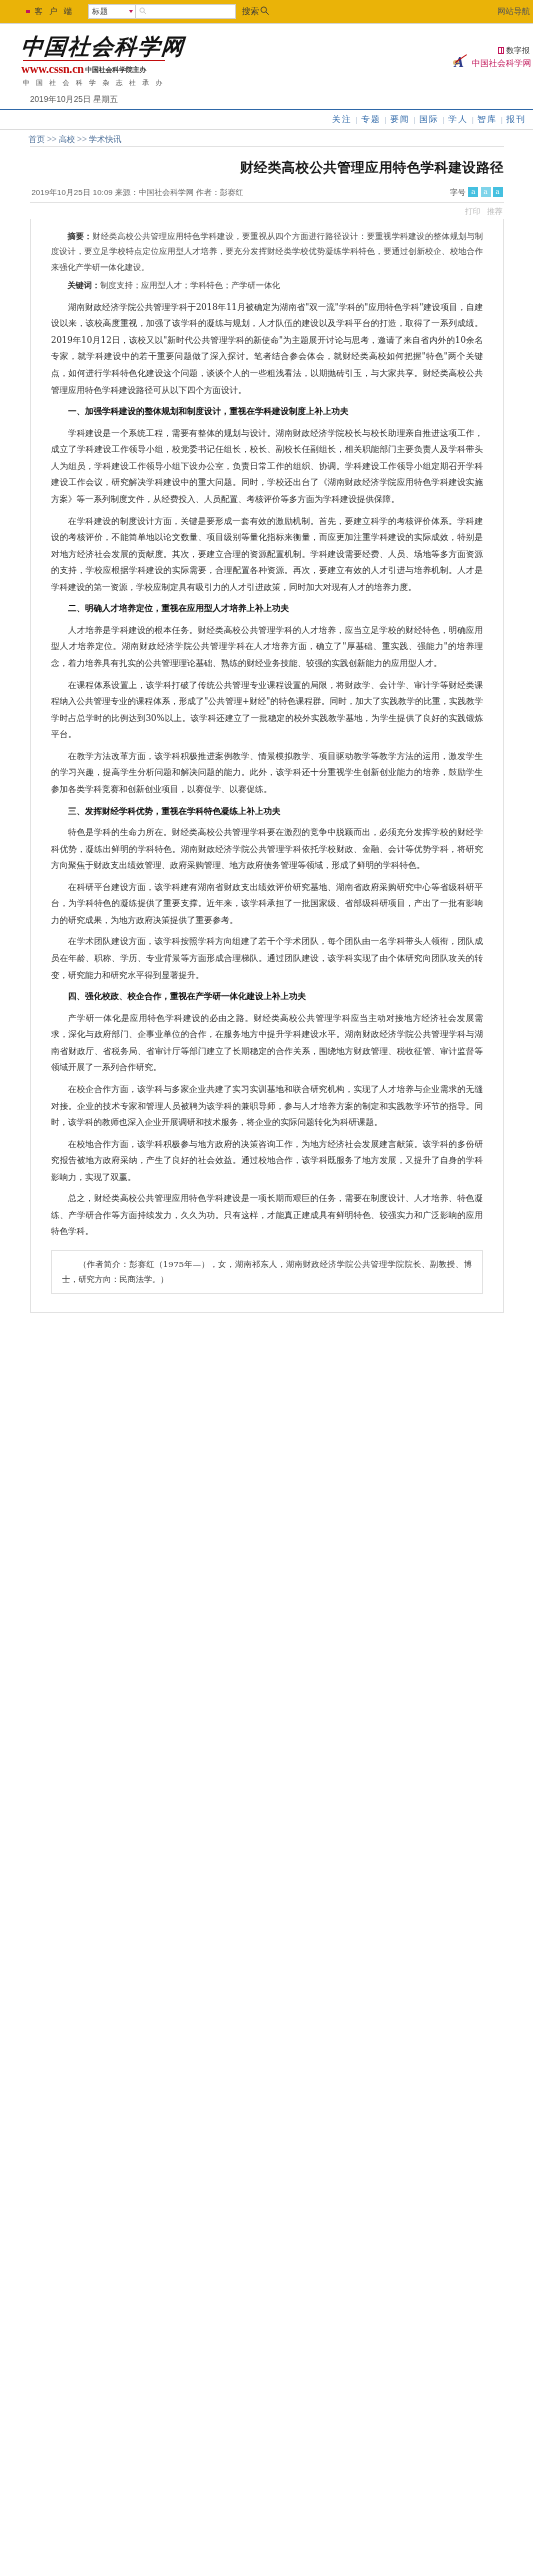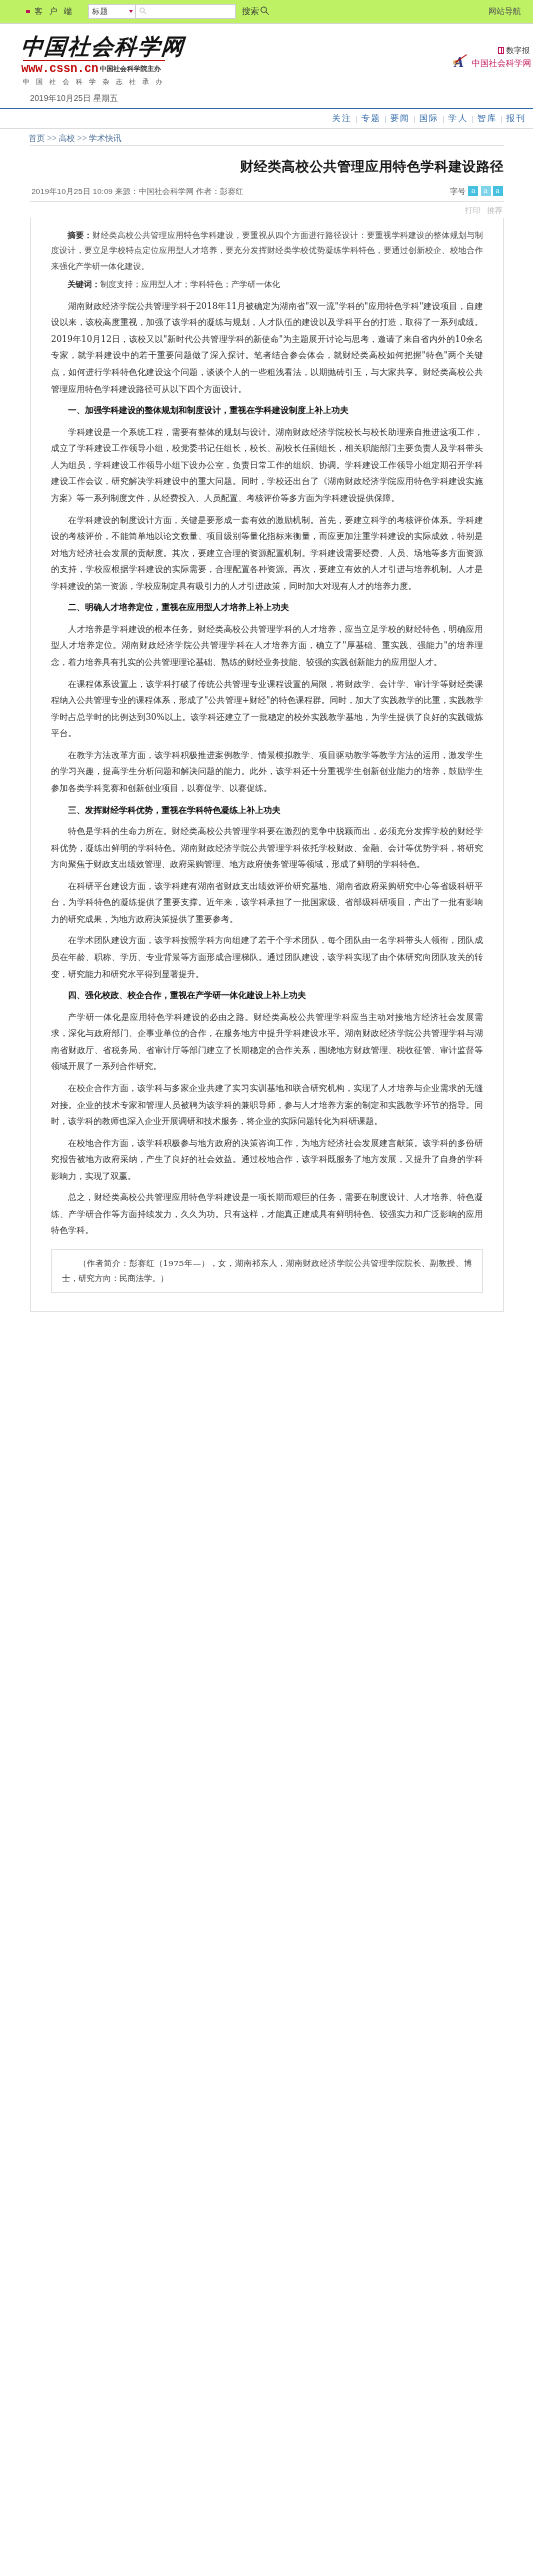--- a/index.html
+++ b/index.html
@@ -8,25 +8,25 @@
     width:534px;
     background:#fff;
     font-family:"Liberation Sans","DejaVu Sans",sans-serif;
     color:#333;
     -webkit-font-smoothing:none;
   }
 
   
   .topbar {
     height:24px;
-    background:#bef264;
+    background:#eab308;
     border-bottom:0.7px solid #d4d4d4;
     display:flex;
     align-items:center;
-    padding:0 13px 0 26px;
+    padding:0 4px 0 26px;
     font-size:8.2px;
     color:#555;
   }
   .client {
     display:flex; align-items:center; gap:2.1px;
     letter-spacing:2.1px; color:#3a3a3a; font-size:8.2px;
   }
   .client .sq {
     width:3.6px;height:3.6px;background:#c2185b;display:inline-block;margin-right:2.8px;
     letter-spacing:0;
@@ -67,21 +67,21 @@
     color:#141414;
     letter-spacing:1.4px;
     font-style:italic;
     line-height:1.1;
     transform:skewX(-4deg);
     display:inline-block;
   }
   .logo-rule { width:142px;height:1.4px;background:#c20c0c;margin:1.4px 0 0.7px 1.4px; }
   .logo-url-row { display:flex;align-items:flex-end;gap:1.4px; }
   .logo-url {
-    font-family:Liberation Mono, monospace;
+    font-family:Liberation Serif, serif;
     font-weight:bold;font-size:12px;color:#c20c0c;letter-spacing:-0.2px;
   }
   .logo-host { font-size:6.8px;color:#333;font-weight:bold;padding-bottom:1.4px; }
   .logo-sub { font-size:6.8px;color:#555;letter-spacing:2.3px;margin-top:1.4px;padding-left:1.4px; }
 
   .mast-right {
     position:absolute;right:2.8px;top:33px;
     display:flex;align-items:center;gap:2.8px;
   }
   .cssn-mark { width:15.7px;height:13px;position:relative;flex:none; }

